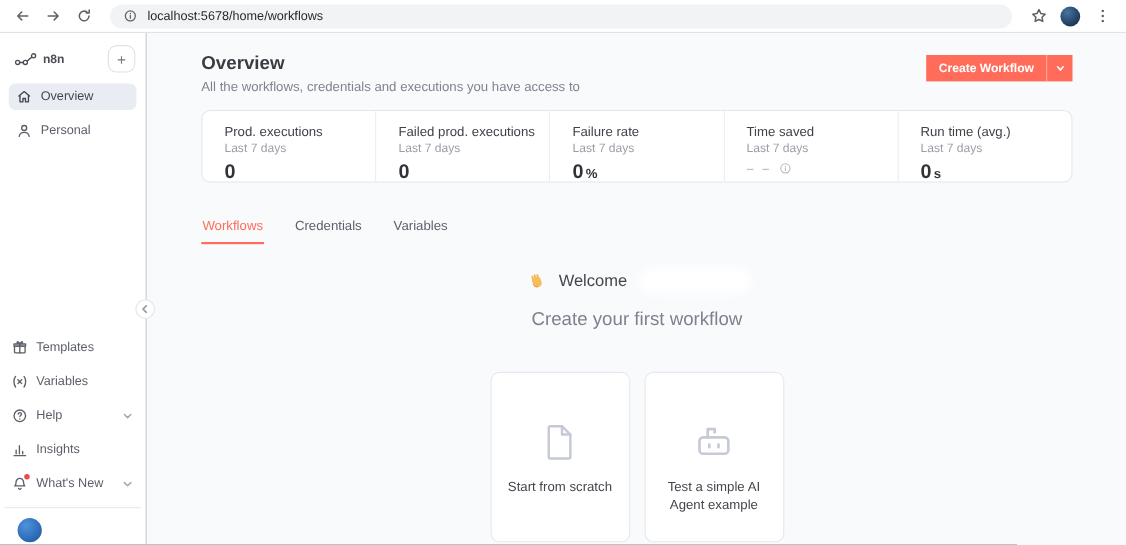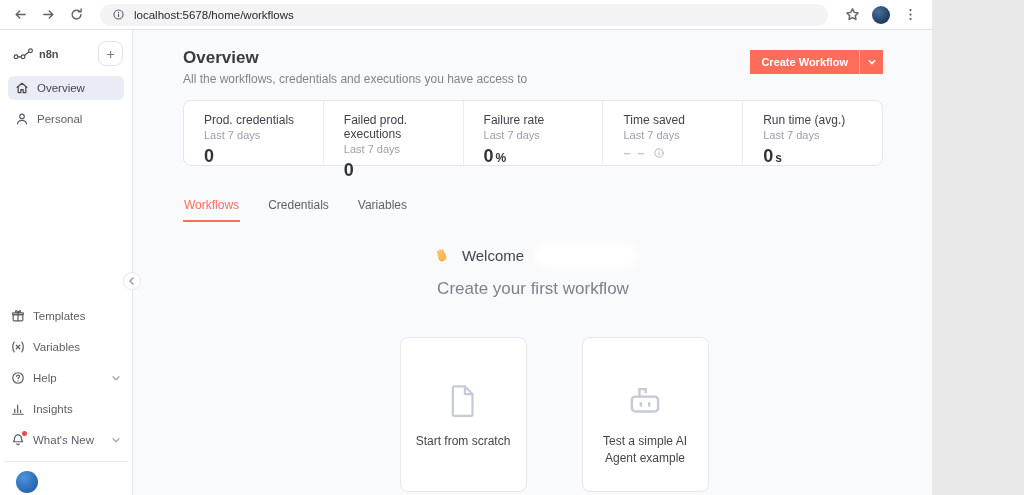--- a/index.html
+++ b/index.html
@@ -1,18 +1,18 @@
 <!DOCTYPE html>
 <html><head>
 <meta charset="utf-8">
 <style>
   * { margin:0; padding:0; box-sizing:border-box; }
   html,body { background:#e9e9e9; }
   body { font-family:"Liberation Sans","DejaVu Sans",sans-serif; }
-  .app { width:932px; height:495px; background:#0f172a; overflow:hidden; position:relative; }
+  .app { width:1024px; height:495px; background:#0f172a; overflow:hidden; position:relative; }
 
   
   .chrome { height:30px; background:#fff; border-bottom:1px solid #e0e2e6; display:flex; align-items:center; padding:0 10px 0 8px; gap:4px; }
   .chrome-btn { width:24px; height:24px; border-radius:50%; display:flex; align-items:center; justify-content:center; color:#5f6368; flex:0 0 auto; }
   .chrome-btn svg { width:15px; height:15px; stroke:#5f6368; stroke-width:1.5; fill:none; stroke-linecap:round; stroke-linejoin:round; }
   .url-pill { flex:1; height:22px; background:#f1f3f4; border-radius:11px; display:flex; align-items:center; gap:9px; padding:0 12px; margin:0 8px; min-width:0; }
   .url-pill svg { width:13px; height:13px; stroke:#5f6368; stroke-width:1.4; fill:none; stroke-linecap:round; }
   .url-text { font-size:11.5px; color:#27292d; white-space:nowrap; }
   .chrome-avatar { width:18px; height:18px; border-radius:50%; background:radial-gradient(circle at 35% 30%, #4a739f, #1d3a5c 70%); margin:0 4px; flex:0 0 auto; }
   .dots svg { fill:#5f6368; stroke:none; }
@@ -66,21 +66,21 @@
   .tab.active { color:#ff6d5a; border-bottom:2px solid #ff6d5a; font-weight:500; }
 
   .welcome { margin-top:25px; text-align:center; }
   .welcome-title-row { display:inline-flex; align-items:center; gap:12px; font-size:15px; color:#42464c; }
   .wave { display:inline-flex; }
   .wave svg { width:16px; height:16px; }
   .blur-box { display:inline-block; width:92px; height:15px; background:#fff; border-radius:8px; box-shadow:0 0 9px 5px rgba(255,255,255,.95); margin-left:4px; }
   .welcome-sub { margin-top:11px; font-size:17px; color:#7c828d; }
 
   .cards-row { margin-top:38px; display:flex; justify-content:center; gap:13px; }
-  .start-card { width:127px; height:155px; background:#fff; border:1px solid #e5e8ef; border-radius:8px; display:flex; flex-direction:column; align-items:center; padding-top:38px; cursor:pointer;margin-left:42px; }
+  .start-card { width:127px; height:155px; background:#fff; border:1px solid #e5e8ef; border-radius:8px; display:flex; flex-direction:column; align-items:center; padding-top:38px; cursor:pointer; }
   .card-icon { height:50px; display:flex; align-items:center; justify-content:center; }
   .card-icon svg { stroke:#c5cad6; stroke-width:1.4; fill:none; stroke-linecap:round; stroke-linejoin:round; }
   .card-label { margin-top:7px; font-size:12px; color:#42464c; text-align:center; line-height:1.45; padding:0 10px; }
 </style>
 </head>
 <body>
 
 <div class="app">
 
   <div class="chrome">
@@ -225,21 +225,21 @@
           <span class="create-btn-caret">
             <svg viewBox="0 0 12 12">
                 <path d="M3 4.5 6 8l3-3.5"></path>
               </svg>
           </span>
         </div>
       </div>
 
       <div class="stats">
         <div class="stat-cell">
-          <div class="stat-title">Prod. credentials</div>
+          <div class="stat-title">Prod. executions</div>
           <div class="stat-period">Last 7 days</div>
           <div class="stat-value">
               <span>0</span>
             </div>
         </div>
         <div class="stat-cell">
           <div class="stat-title">Failed prod. executions</div>
           <div class="stat-period">Last 7 days</div>
           <div class="stat-value">
               <span>0</span>

